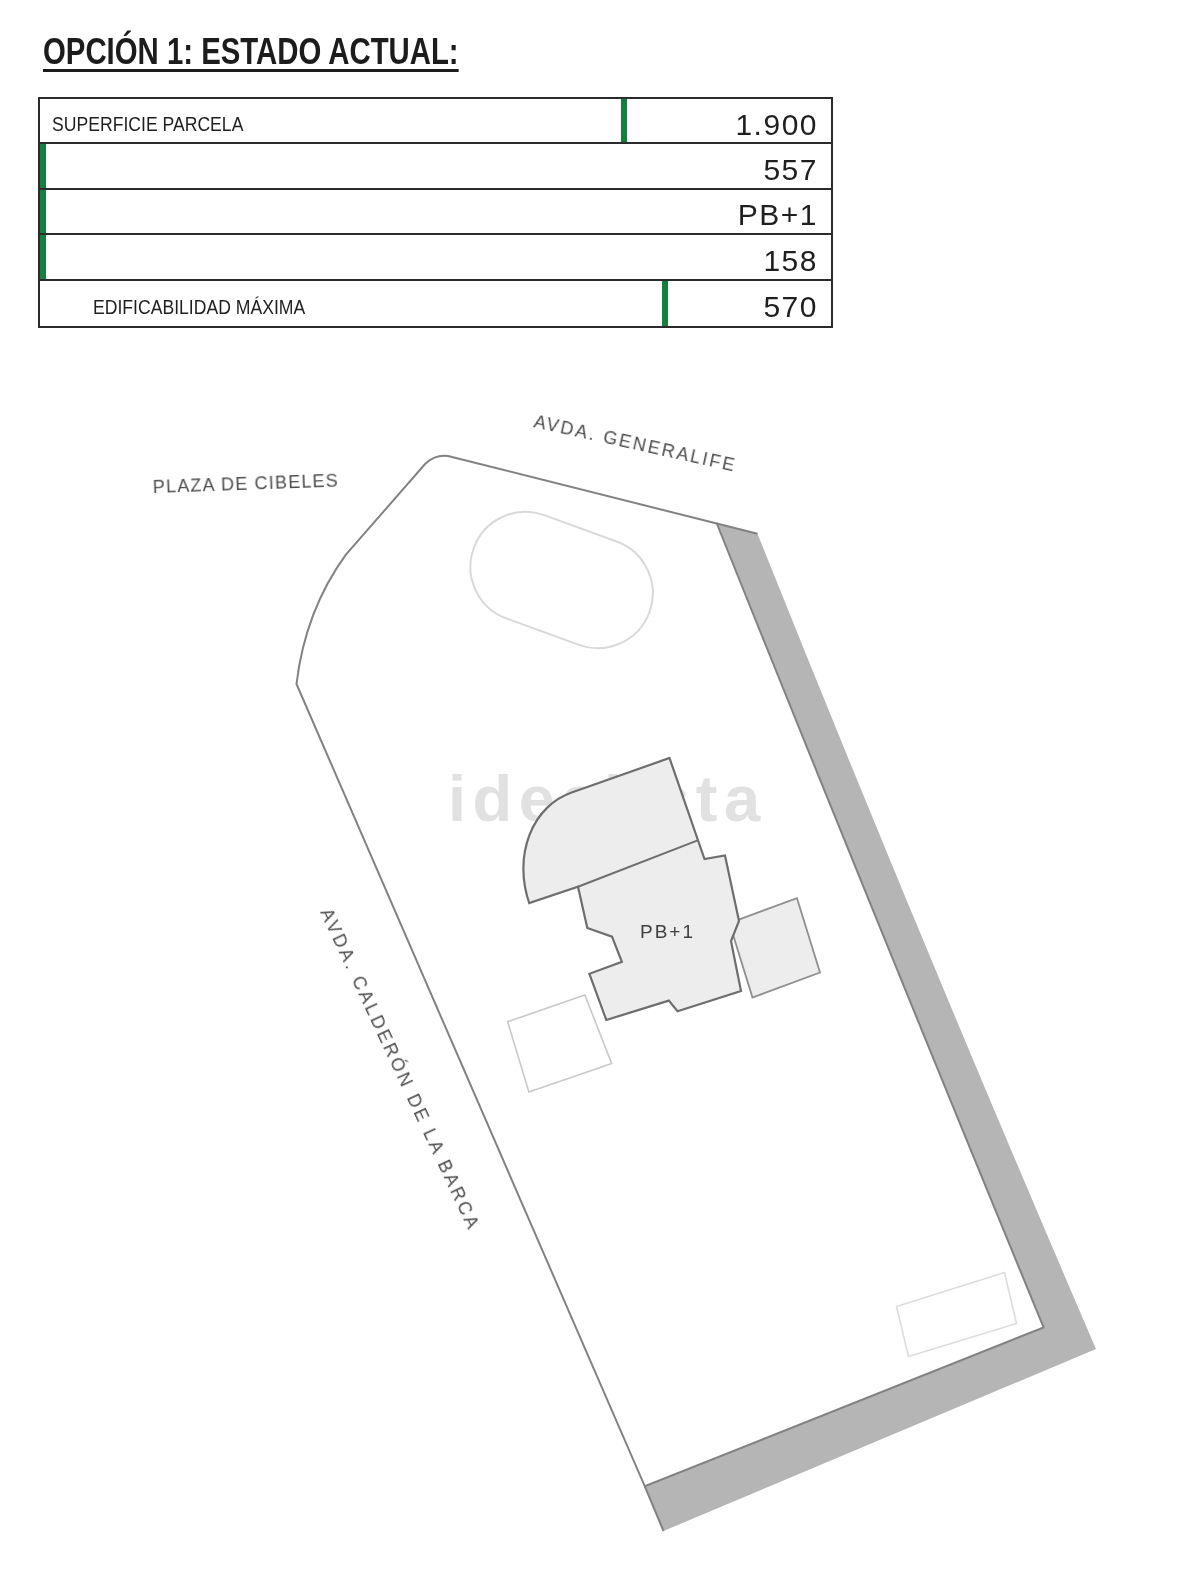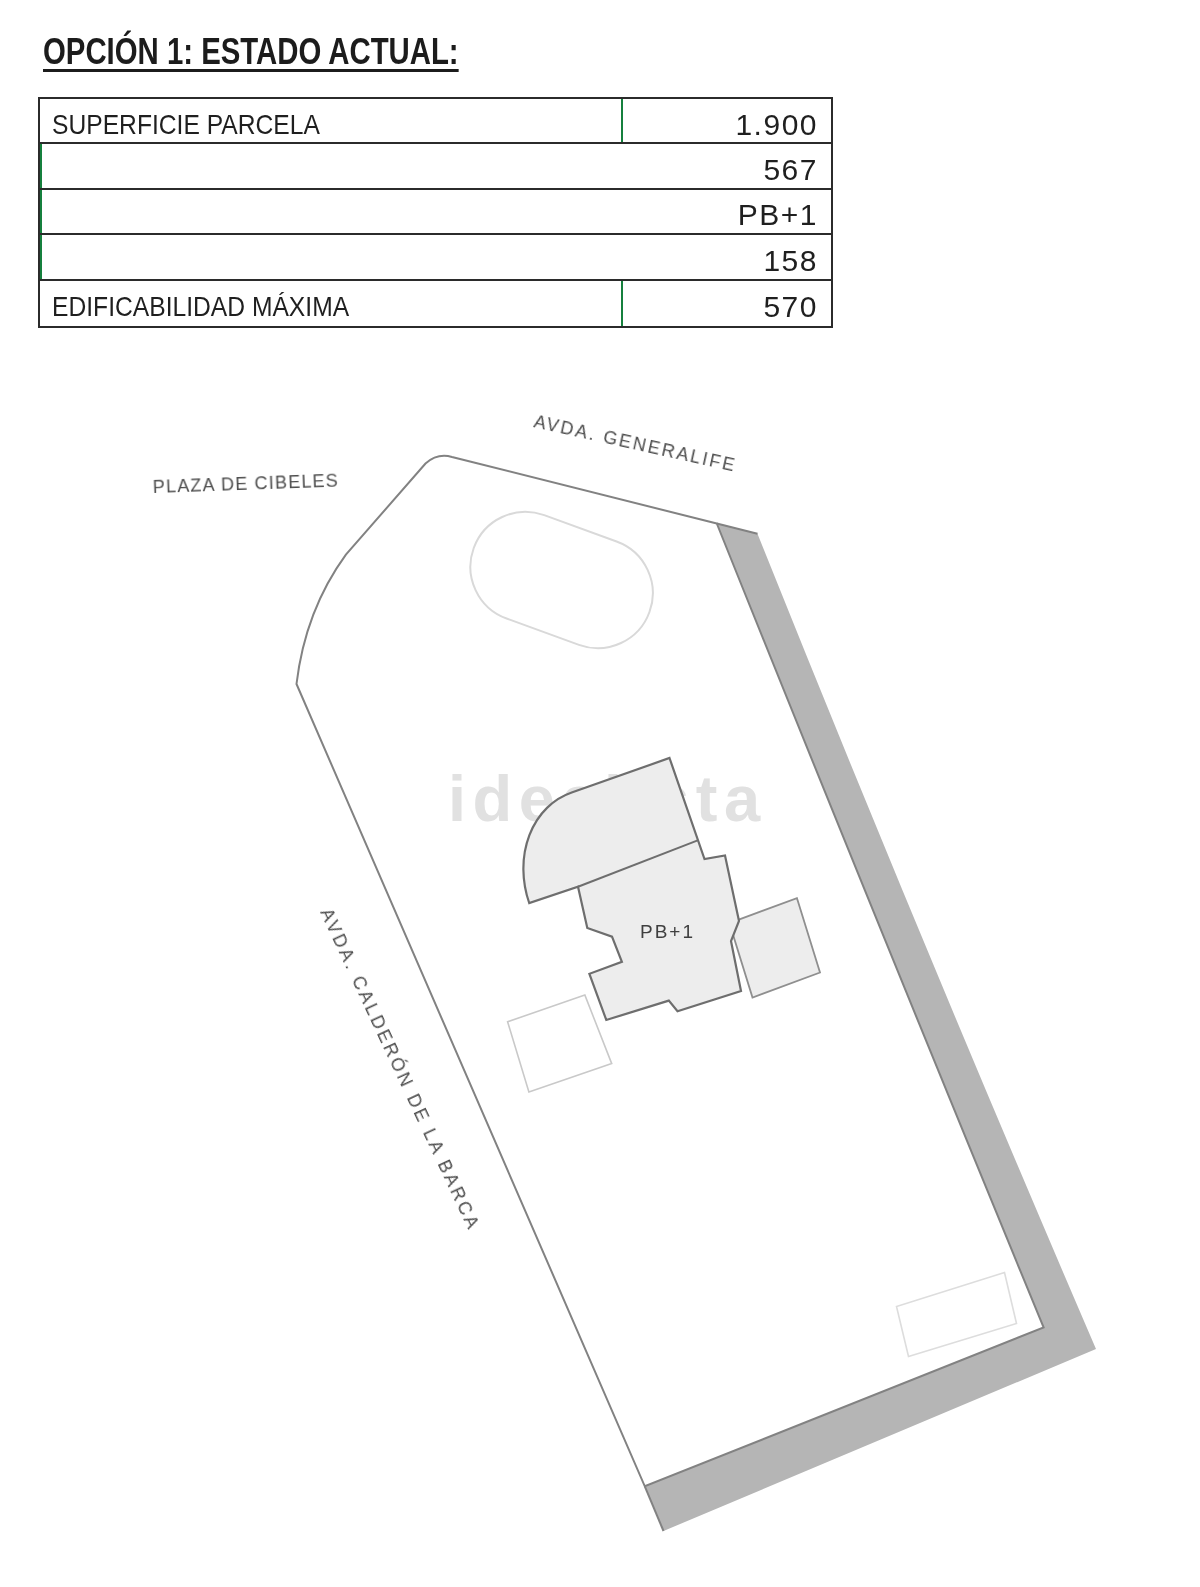--- a/index.html
+++ b/index.html
@@ -5,45 +5,45 @@
   html,body{margin:0;padding:0;background:#fff;-webkit-font-smoothing:antialiased;}
   body{width:1200px;height:1587px;position:relative;overflow:hidden;
        font-family:"Liberation Sans",sans-serif;}
   .title{position:absolute;left:43px;top:31px;font-size:36px;font-weight:bold;
          color:#1c1c1c;letter-spacing:0px;transform:scaleX(0.815);transform-origin:left top;
          text-decoration:underline;text-decoration-thickness:3px;text-underline-offset:5px;}
   .tbl{position:absolute;left:38px;top:97px;width:795px;height:231px;
        border:2px solid #2b2b2b;box-sizing:border-box;}
   .row{height:45.4px;box-sizing:border-box;border-bottom:2px solid #2b2b2b;
        display:flex;align-items:center;}
-  .row:last-child{border-bottom:none;}
-  .c1{width:581px;box-sizing:border-box;padding-left:12px;font-size:28px;color:#1f1f1f;}
+  .row:last-child{border-bottom:none;margin-left:41px;}
+  .c1{width:581px;box-sizing:border-box;padding-left:12px;font-size:20px;color:#1f1f1f;}
   .c1 span{display:inline-block;transform:scaleX(0.88);transform-origin:left center;position:relative;top:4px;white-space:nowrap;}
   .c2 span{display:inline-block;position:relative;top:4px;letter-spacing:1.5px;}
-  .c2{flex:1;box-sizing:border-box;border-left:2px solid #15803d;align-self:stretch;
+  .c2{flex:1;box-sizing:border-box;border-left:6px solid #15803d;align-self:stretch;
       display:flex;align-items:center;justify-content:flex-end;
       padding-right:13px;font-size:30px;color:#1f1f1f;}
 </style>
 </head>
 <body>
 
 <div class="title">OPCIÓN 1: ESTADO ACTUAL:</div>
 
 <div class="tbl">
 
   <div class="row">
       <div class="c1"><span>SUPERFICIE PARCELA</span></div>
       <div class="c2">
         <span>1.900</span>
       </div>
     </div>
 
   <div class="row">
       <div class="c2">
-        <span>567</span>
+        <span>557</span>
       </div>
     </div>
 
   <div class="row">
       <div class="c2">
         <span>PB+1</span>
       </div>
     </div>
 
   <div class="row">

